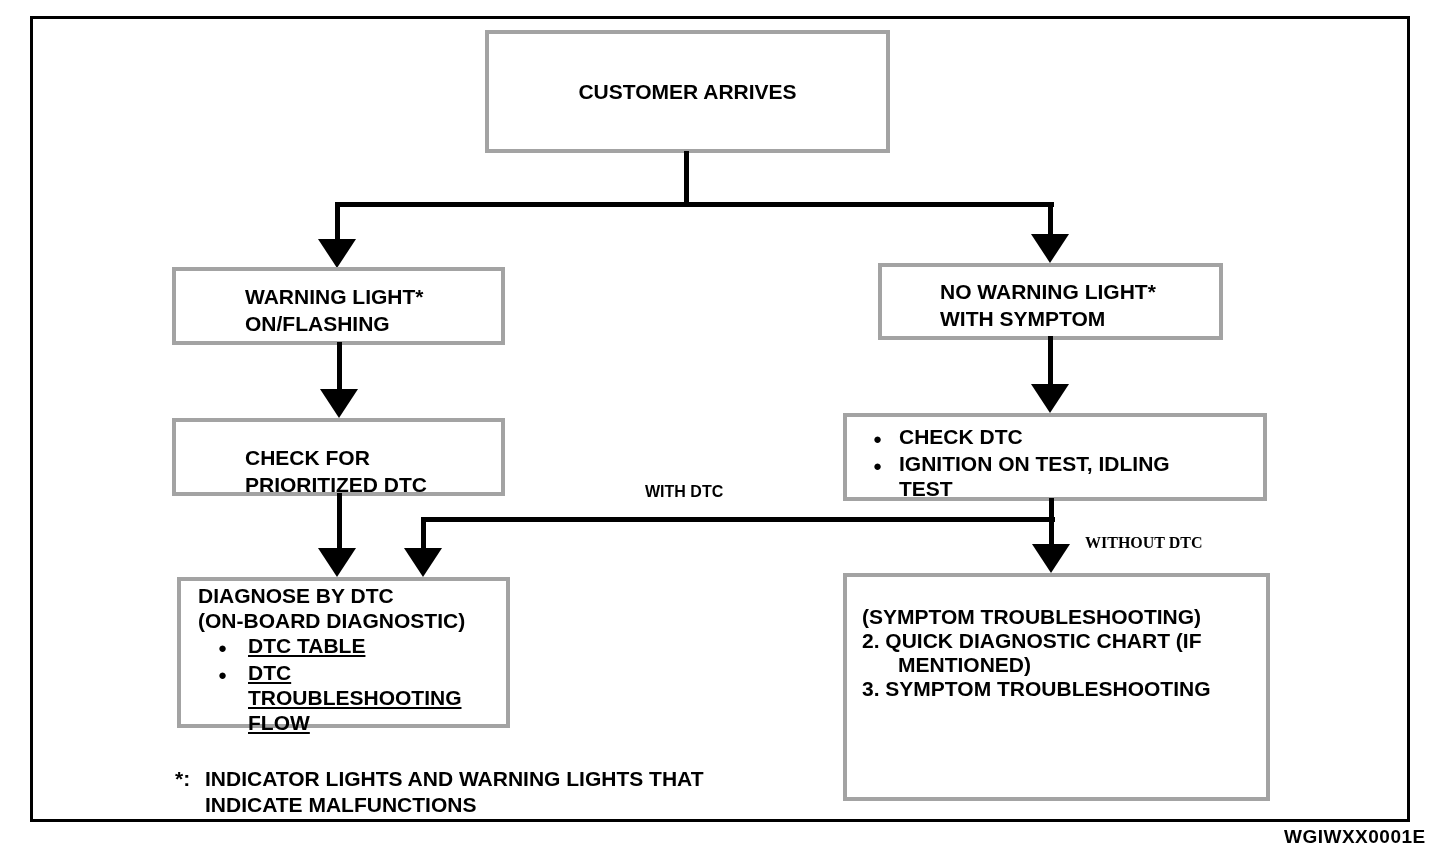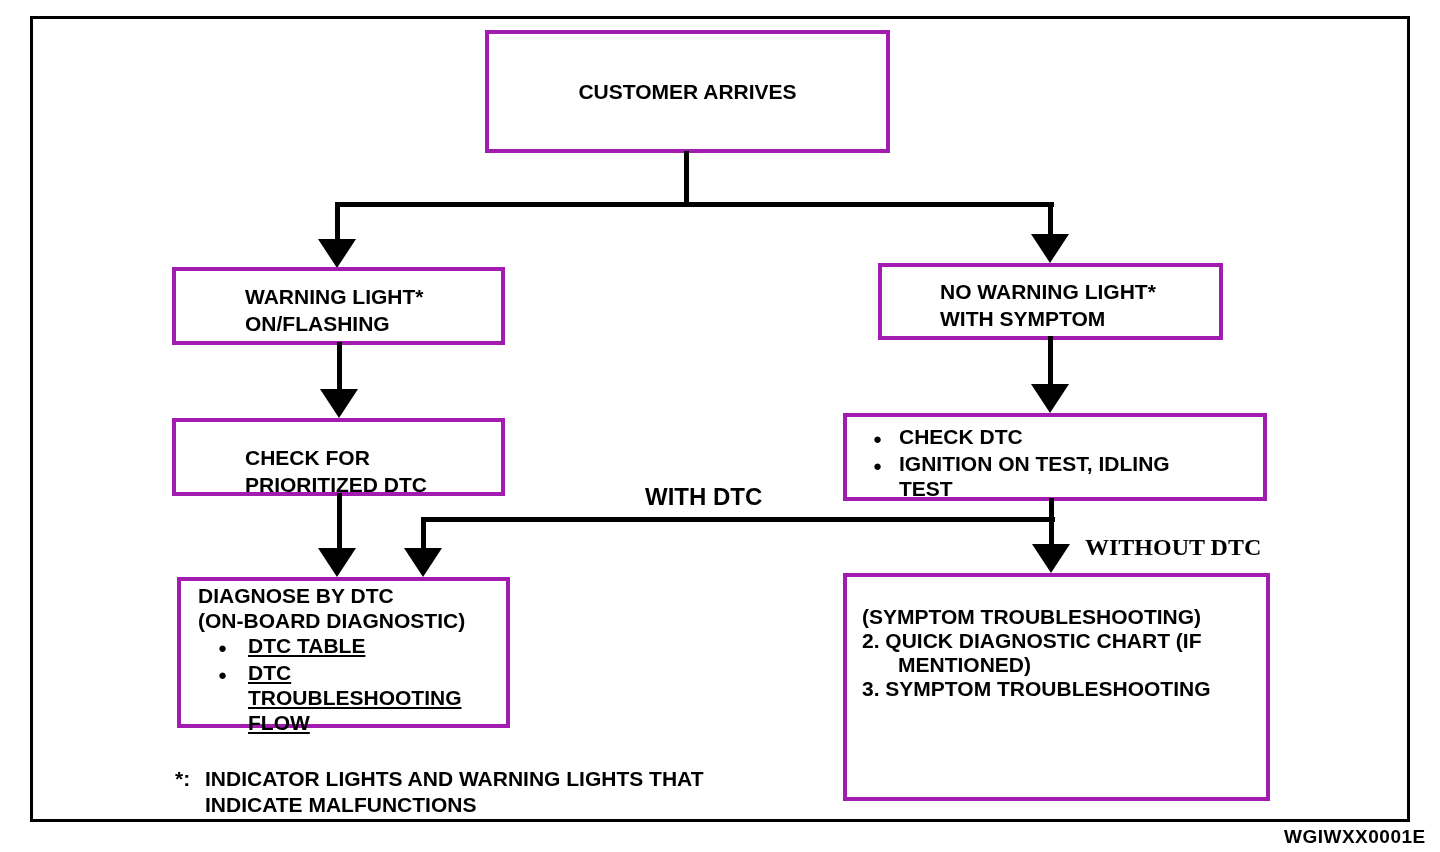--- a/index.html
+++ b/index.html
@@ -6,21 +6,21 @@
   .stage {
     position: relative; width: 1440px; height: 852px; background: #ffffff;
     font-family: "Liberation Sans", sans-serif; font-weight: bold; color: #000;
     overflow: hidden;
   }
   .frame {
     position: absolute; left: 30px; top: 16px; width: 1380px; height: 806px;
     border: 3px solid #000; box-sizing: border-box;
   }
   .box {
-    position: absolute; box-sizing: border-box; border: 4px solid #a21caf;
+    position: absolute; box-sizing: border-box; border: 4px solid #a3a3a3;
     background: #fff; font-size: 21px; line-height: 26px;
   }
   .nowrap { white-space: nowrap; }
   
   #box-customer  { left: 485px; top: 30px;  width: 405px; height: 123px;
                    display: flex; align-items: center; justify-content: center; }
   #box-warning   { left: 172px; top: 267px; width: 333px; height: 78px;
                    padding: 12px 0 0 69px; line-height: 27px; }
   #box-nowarning { left: 878px; top: 263px; width: 345px; height: 77px;
                    padding: 11px 0 0 58px; line-height: 27px; }
@@ -61,21 +61,21 @@
     border-top: 29px solid #000;
   }
   #a1 { left: 318px;  top: 239px; }
   #a2 { left: 1031px; top: 234px; }
   #a3 { left: 320px;  top: 389px; }
   #a4 { left: 1031px; top: 384px; }
   #a5 { left: 318px;  top: 548px; }
   #a6 { left: 404px;  top: 548px; }
   #a7 { left: 1032px; top: 544px; }
   
-  .edge-label { position: absolute; font-size: 24px; white-space: nowrap; }
+  .edge-label { position: absolute; font-size: 16px; white-space: nowrap; }
   #lbl-withdtc    { left: 645px;  top: 483px; }
   #lbl-withoutdtc { left: 1085px; top: 534px; font-family: Liberation Serif, serif; }
   
   .footnote { position: absolute; left: 175px; top: 766px;
               display: flex; align-items: baseline; font-size: 21px; line-height: 26px; }
   .footnote .mk { flex: none; width: 30px; }
   .footnote .bd { width: 500px; }
   
   #figure-code { position: absolute; left: 1284px; top: 826px;
                  font-size: 19px; letter-spacing: 0.5px; white-space: nowrap; }

